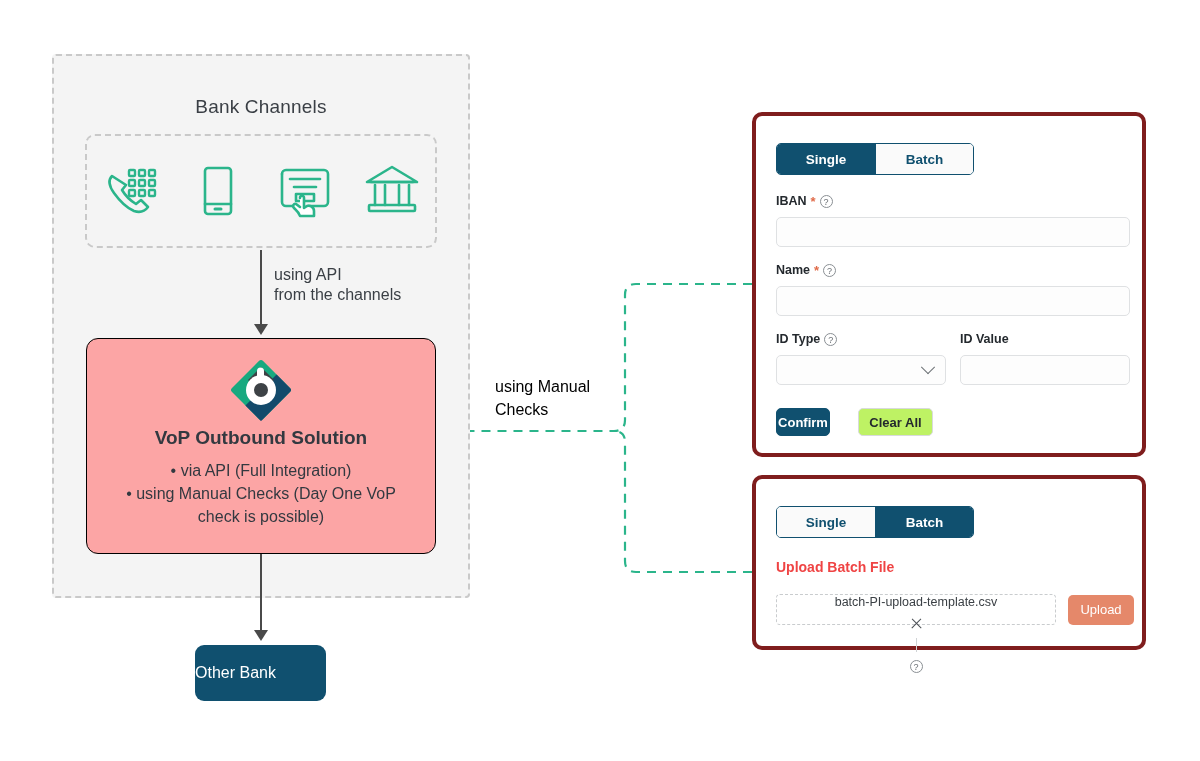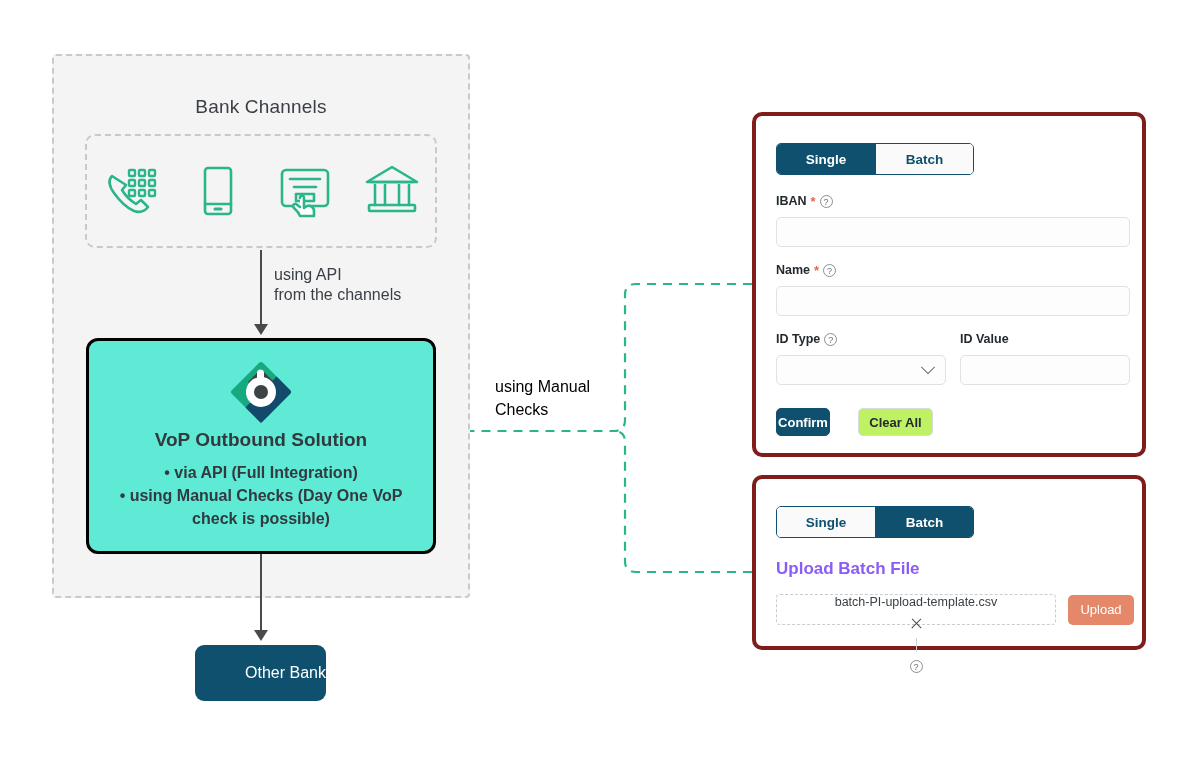--- a/index.html
+++ b/index.html
@@ -91,22 +91,22 @@
     white-space: pre-line;
   }
 
   
   .vop-card {
     position: absolute;
     left: 86px;
     top: 338px;
     width: 350px;
     height: 216px;
-    background: #5eead4;
-    border: 3px solid #000000;
+    background: #fca5a5;
+    border: 1px solid #000000;
     border-radius: 12px;
     box-sizing: border-box;
     text-align: center;
   }
   .vop-logo {
     margin: 20px auto 0;
     width: 62px;
     height: 62px;
     position: relative;
   }
@@ -114,38 +114,37 @@
     margin-top: 6px;
     font-size: 19px;
     font-weight: bold;
     color: #333940;
   }
   .vop-bullets {
     margin: 10px 14px 0;
     font-size: 16px;
     line-height: 23px;
     color: #333940;
-    font-weight: bold;
   }
   .vop-bullets .b-row { white-space: pre-line; }
 
   
   .other-bank {
     position: absolute;
     left: 195px;
     top: 645px;
     width: 131px;
     height: 56px;
     background: #10506f;
     border-radius: 9px;
     color: #ffffff;
     font-size: 16px;
     display: flex;
     align-items: center;
-    justify-content: flex-end;
+    justify-content: flex-start;
   }
 
   
   .manual-label {
     position: absolute;
     left: 495px;
     top: 375px;
     font-size: 16px;
     line-height: 23px;
     color: #000000;
@@ -254,23 +253,23 @@
     display: flex;
     align-items: center;
     justify-content: center;
     box-sizing: border-box;
   }
   .btn-primary { background: #10506f; color: #ffffff; border: 1px solid #10506f; }
   .btn-secondary { background: #bef264; color: #24292e; border: 1px solid #d8dadc; }
 
   .section-heading {
     position: absolute;
-    font-size: 17px;
+    font-size: 14px;
     font-weight: bold;
-    color: #8b5cf6;
+    color: #ef4444;
   }
 
   .file-row {
     position: absolute;
     left: 20px;
     top: 115px;
     display: flex;
     align-items: center;
     gap: 12px;
   }

